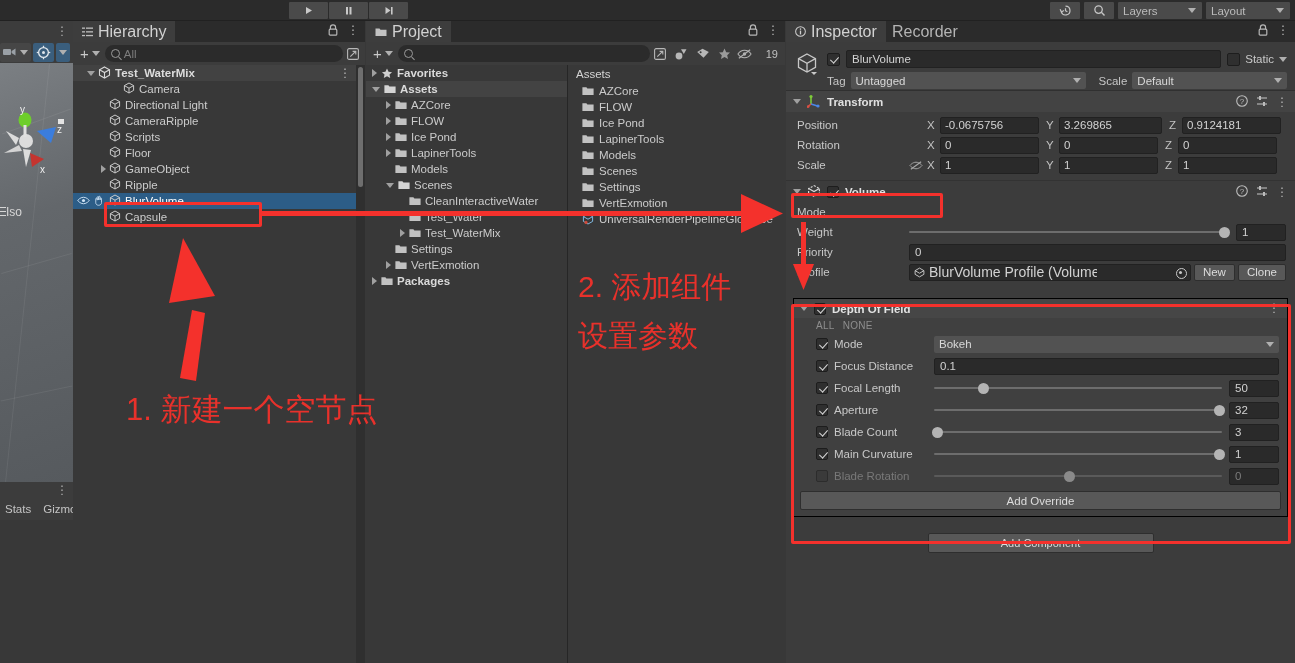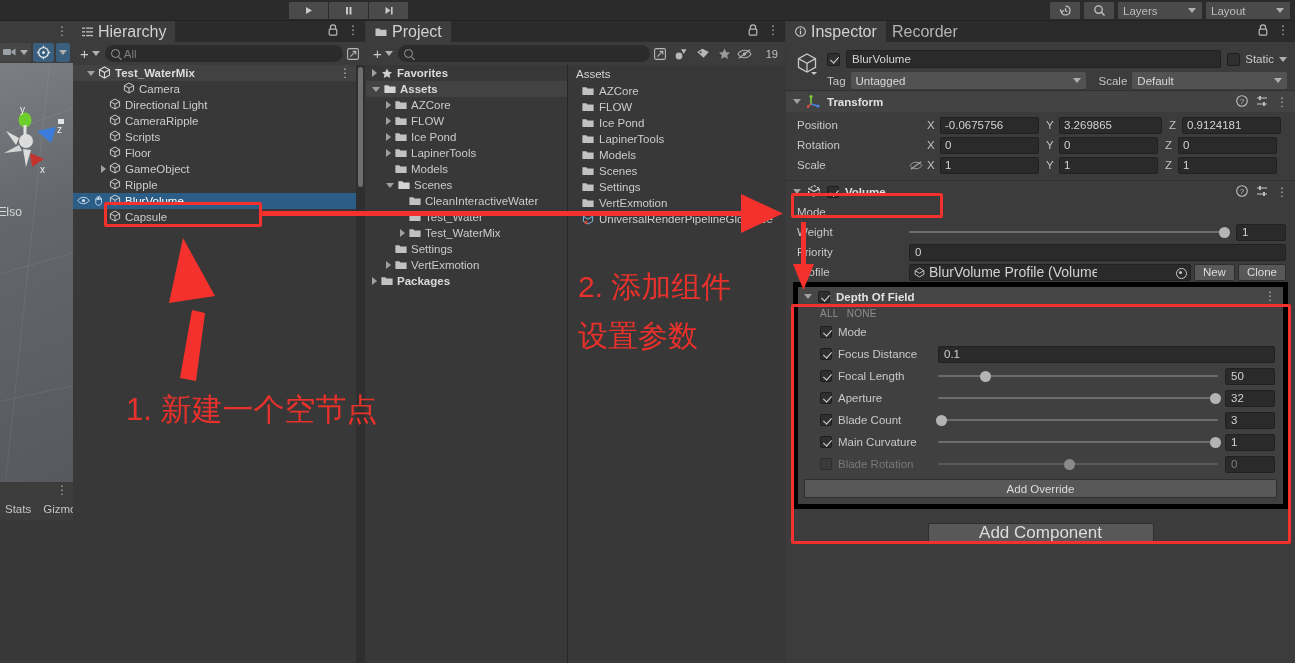--- a/index.html
+++ b/index.html
@@ -174,34 +174,34 @@
   .axis { width:13px; text-align:left; color:#c2c2c2; flex:none; }
   .num-field {
     height:17px; background:#2a2a2a; border:1px solid #212121; border-radius:2px;
     display:flex; align-items:center; padding:0 5px; color:#d2d2d2; font-size:11.5px;
   }
   .slider { position:relative; height:17px; display:flex; align-items:center; flex:1; }
   .slider .track { position:absolute; left:0; right:0; height:2px; background:#6d6d6d; border-radius:1px;}
   .slider .knob { position:absolute; width:11px; height:11px; border-radius:50%; background:#b4b4b4; }
 
   .vol-section { background:#3c3c3c; }
-  .dof-panel { margin: 0 7px; background:#404040; border:5px solid #000000; }
+  .dof-panel { margin: 16px 7px; background:#404040; border:1px solid #000000; }
   .dof-head { height:19px; background:#464646; display:flex; align-items:center; gap:6px; padding-left:6px; position:relative;}
   .dof-head .kebab { position:absolute; right:7px; top:5px; }
   .allnone { height:15px; display:flex; align-items:center; gap:8px; padding-left:22px; font-size:10px; color:#8e8e8e; letter-spacing:0.3px;}
   .dofrow { height:22px; display:flex; align-items:center; padding-left:22px; font-size:11.5px; color:#c8c8c8;}
   .dofrow.disabled { color:#787878; }
   .doflabel { width:100px; flex:none; }
   .btn-wide {
     background:#585858; border:1px solid #2e2e2e; border-radius:2px; height:19px;
     display:flex; align-items:center; justify-content:center; color:#dcdcdc; font-size:11.5px;
   }
   .btn-mid {
     background:#585858; border:1px solid #2e2e2e; border-radius:2px; height:20px; width:226px;
-    display:flex; align-items:center; justify-content:center; color:#dcdcdc; font-size:17px;
+    display:flex; align-items:center; justify-content:center; color:#dcdcdc; font-size:11px;
     margin: 14px auto 0 auto;
   }
   .small-btn {
     background:#585858; border:1px solid #2e2e2e; border-radius:2px; height:17px; padding:0 8px;
     display:flex; align-items:center; justify-content:center; color:#dcdcdc; font-size:11.5px; flex:none;
   }
   .objfield {
     height:17px; background:#2a2a2a; border:1px solid #212121; border-radius:2px;
     display:flex; align-items:center; gap:4px; padding:0 4px; color:#d2d2d2; font-size:14px;
     overflow:hidden; position:relative;
@@ -989,20 +989,24 @@
             <span class="kebab">⋮</span>
           </div>
           <div class="allnone">
             <span>ALL</span>
             <span>NONE</span>
           </div>
           <div id="dof-rows">
               <div class="dofrow">
                 <span class="cbx checked" style="width:12px;height:12px;margin-right:6px;"></span>
                 <span class="doflabel">Mode</span>
+                <span class="dropfield" style="flex:1;margin-right:8px;">
+                  <span>Bokeh</span>
+                  <span class="caret"></span>
+                </span>
               </div>
               <div class="dofrow">
                 <span class="cbx checked" style="width:12px;height:12px;margin-right:6px;"></span>
                 <span class="doflabel">Focus Distance</span>
                 <span class="num-field" style="flex:1;margin-right:8px;">0.1</span>
               </div>
               <div class="dofrow">
                 <span class="cbx checked" style="width:12px;height:12px;margin-right:6px;"></span>
                 <span class="doflabel">Focal Length</span>
                 <span class="slider" style="margin-right:7px;">

